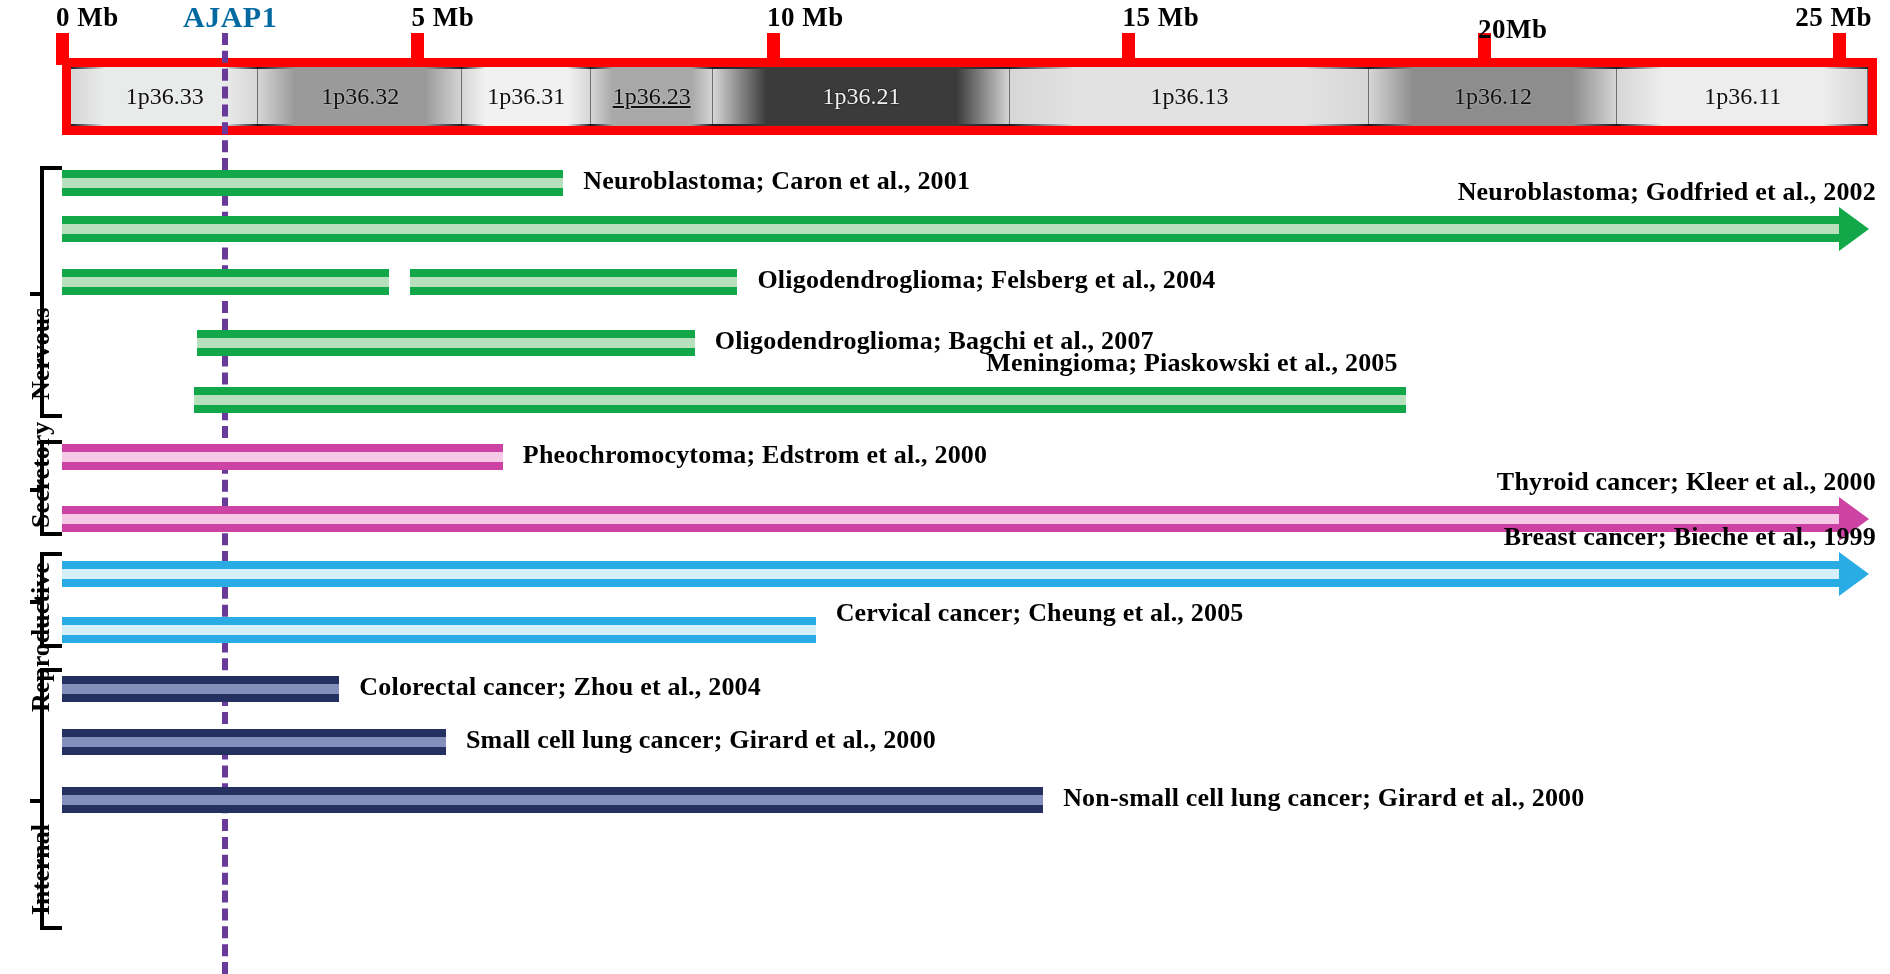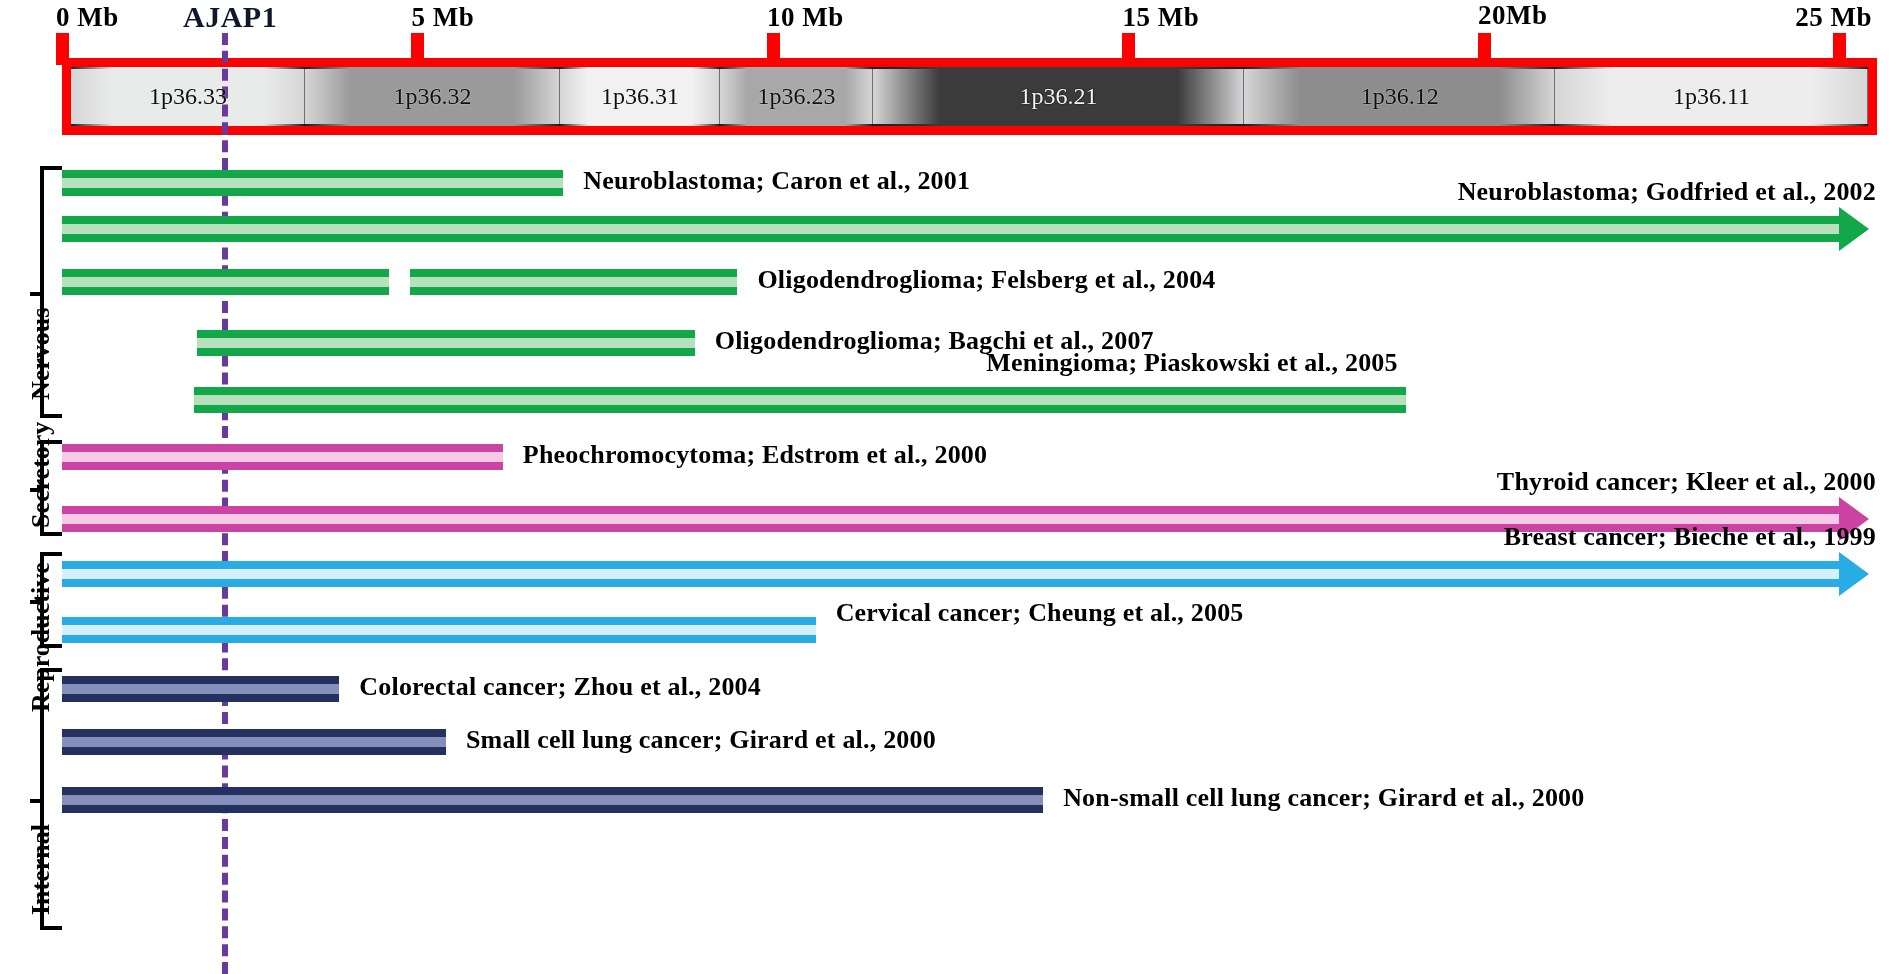--- a/index.html
+++ b/index.html
@@ -20,21 +20,21 @@
                box-shadow:inset 0 2px 0 #1c2430, inset 0 -2px 0 #1c2430;}
   .band{position:relative;height:100%;display:flex;align-items:center;
         justify-content:center;font-size:24px;color:#101010;
         box-shadow:inset -1px 0 0 rgba(20,25,32,.55);}
   .band span{position:relative;z-index:2;text-shadow:0 0 2px rgba(255,255,255,.55);}
 
   
   #ajap1-line{position:absolute;left:222px;top:33px;width:0;height:941px;
               border-left:6px dashed #6a3a9a;}
   #ajap1-label{position:absolute;left:183px;top:0px;font-size:30px;
-               font-weight:bold;color:#0f172a;letter-spacing:.5px;}
+               font-weight:bold;color:#0369a1;letter-spacing:.5px;}
 
   
   .cat-bracket{position:absolute;left:40px;width:22px;
                border:4px solid #000;border-right:none;box-sizing:border-box;}
   .cat-bracket .nub{position:absolute;left:-14px;top:50%;width:14px;height:0;
                     border-top:4px solid #000;}
   .cat-label{position:absolute;font-weight:bold;font-size:26px;color:#000;
              transform:rotate(-90deg);transform-origin:left top;white-space:nowrap;}
 
   
@@ -51,42 +51,45 @@
 <div id="ruler">
     <div class="tick-mark" style="left: 56px; top: 33px; height: 32px; background: rgb(255, 0, 0);"></div>
     <div class="tick-label" style="left: 56px; top: 2px;">0 Mb</div>
     <div class="tick-mark" style="left: 411.49px; top: 33px; height: 32px; background: rgb(255, 0, 0);"></div>
     <div class="tick-label" style="left: 411.49px; top: 2px;">5 Mb</div>
     <div class="tick-mark" style="left: 766.98px; top: 33px; height: 32px; background: rgb(255, 0, 0);"></div>
     <div class="tick-label" style="left: 766.98px; top: 2px;">10 Mb</div>
     <div class="tick-mark" style="left: 1122.47px; top: 33px; height: 32px; background: rgb(255, 0, 0);"></div>
     <div class="tick-label" style="left: 1122.47px; top: 2px;">15 Mb</div>
     <div class="tick-mark" style="left: 1477.96px; top: 33px; height: 32px; background: rgb(255, 0, 0);"></div>
-    <div class="tick-label" style="left: 1477.96px; top: 0;">20Mb</div>
+    <div class="tick-label" style="left: 1477.96px; top: 14px;">20Mb</div>
     <div class="tick-mark" style="left: 1833.45px; top: 33px; height: 32px; background: rgb(255, 0, 0);"></div>
     <div class="tick-label" style="left: auto; top: 2px; right: 18px;">25 Mb</div>
   </div>
 
 <div id="chrom-frame">
 </div>
 <div id="chrom-band-strip">
     <div class="band" style="flex: 9.2 0 0px; background: linear-gradient(to right, rgba(0, 0, 0, 0.16), rgb(233, 234, 234) 18%, rgb(233, 234, 234) 82%, rgba(0, 0, 0, 0.16));">
       <span>1p36.33</span>
     </div>
     <div class="band" style="flex: 10 0 0px; background: linear-gradient(to right, rgba(0, 0, 0, 0.16), rgb(154, 154, 154) 18%, rgb(154, 154, 154) 82%, rgba(0, 0, 0, 0.16));">
       <span>1p36.32</span>
     </div>
     <div class="band" style="flex: 6.3 0 0px; background: linear-gradient(to right, rgba(0, 0, 0, 0.16), rgb(241, 241, 241) 18%, rgb(241, 241, 241) 82%, rgba(0, 0, 0, 0.16));">
       <span>1p36.31</span>
     </div>
-    <div class="band" style="flex: 6 0 0px; background: linear-gradient(to right, rgba(0, 0, 0, 0.16), rgb(168, 168, 168) 18%, rgb(168, 168, 168) 82%, rgba(0, 0, 0, 0.16));">
+    <div class="band" style="flex: 6 0 0px; background: linear-gradient(to right, rgba(0, 0, 0, 0.16), rgb(168, 168, 168) 18%, rgb(168, 168, 168) 82%, rgba(0, 0, 0, 0.16)); text-decoration: underline;">
       <span>1p36.23</span>
     </div>
     <div class="band" style="flex: 14.6 0 0px; background: linear-gradient(to right, rgba(0, 0, 0, 0.16), rgb(59, 59, 59) 18%, rgb(59, 59, 59) 82%, rgba(0, 0, 0, 0.16));">
       <span style="color: rgb(242, 242, 242); text-shadow: rgb(0, 0, 0) 0px 0px 2px;">1p36.21</span>
+    </div>
+    <div class="band" style="flex: 17.6 0 0px; background: linear-gradient(to right, rgba(0, 0, 0, 0.16), rgb(226, 226, 226) 18%, rgb(226, 226, 226) 82%, rgba(0, 0, 0, 0.16));">
+      <span>1p36.13</span>
     </div>
     <div class="band" style="flex: 12.2 0 0px; background: linear-gradient(to right, rgba(0, 0, 0, 0.16), rgb(141, 141, 141) 18%, rgb(141, 141, 141) 82%, rgba(0, 0, 0, 0.16));">
       <span>1p36.12</span>
     </div>
     <div class="band" style="flex: 12.3 0 0px; background: linear-gradient(to right, rgba(0, 0, 0, 0.16), rgb(237, 237, 237) 18%, rgb(237, 237, 237) 82%, rgba(0, 0, 0, 0.16));">
       <span>1p36.11</span>
     </div>
   </div>
 
 <div id="ajap1-line"></div>

